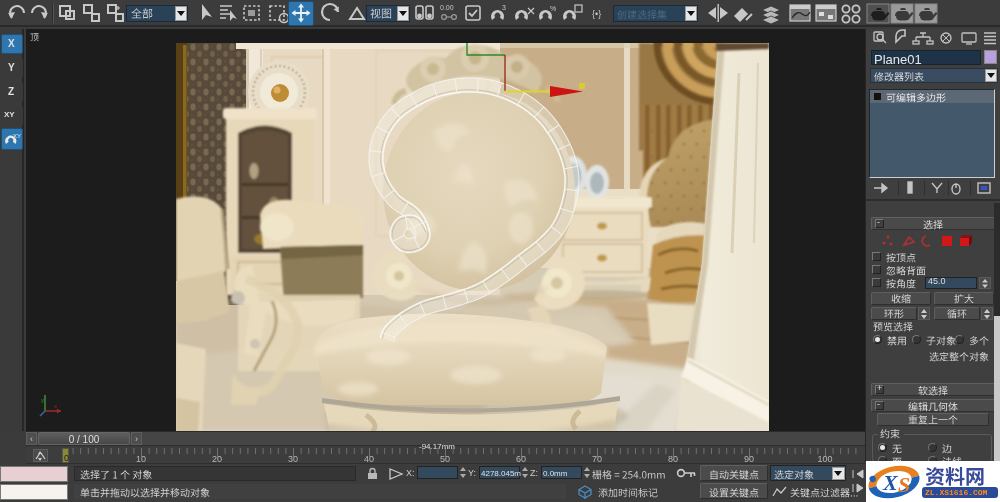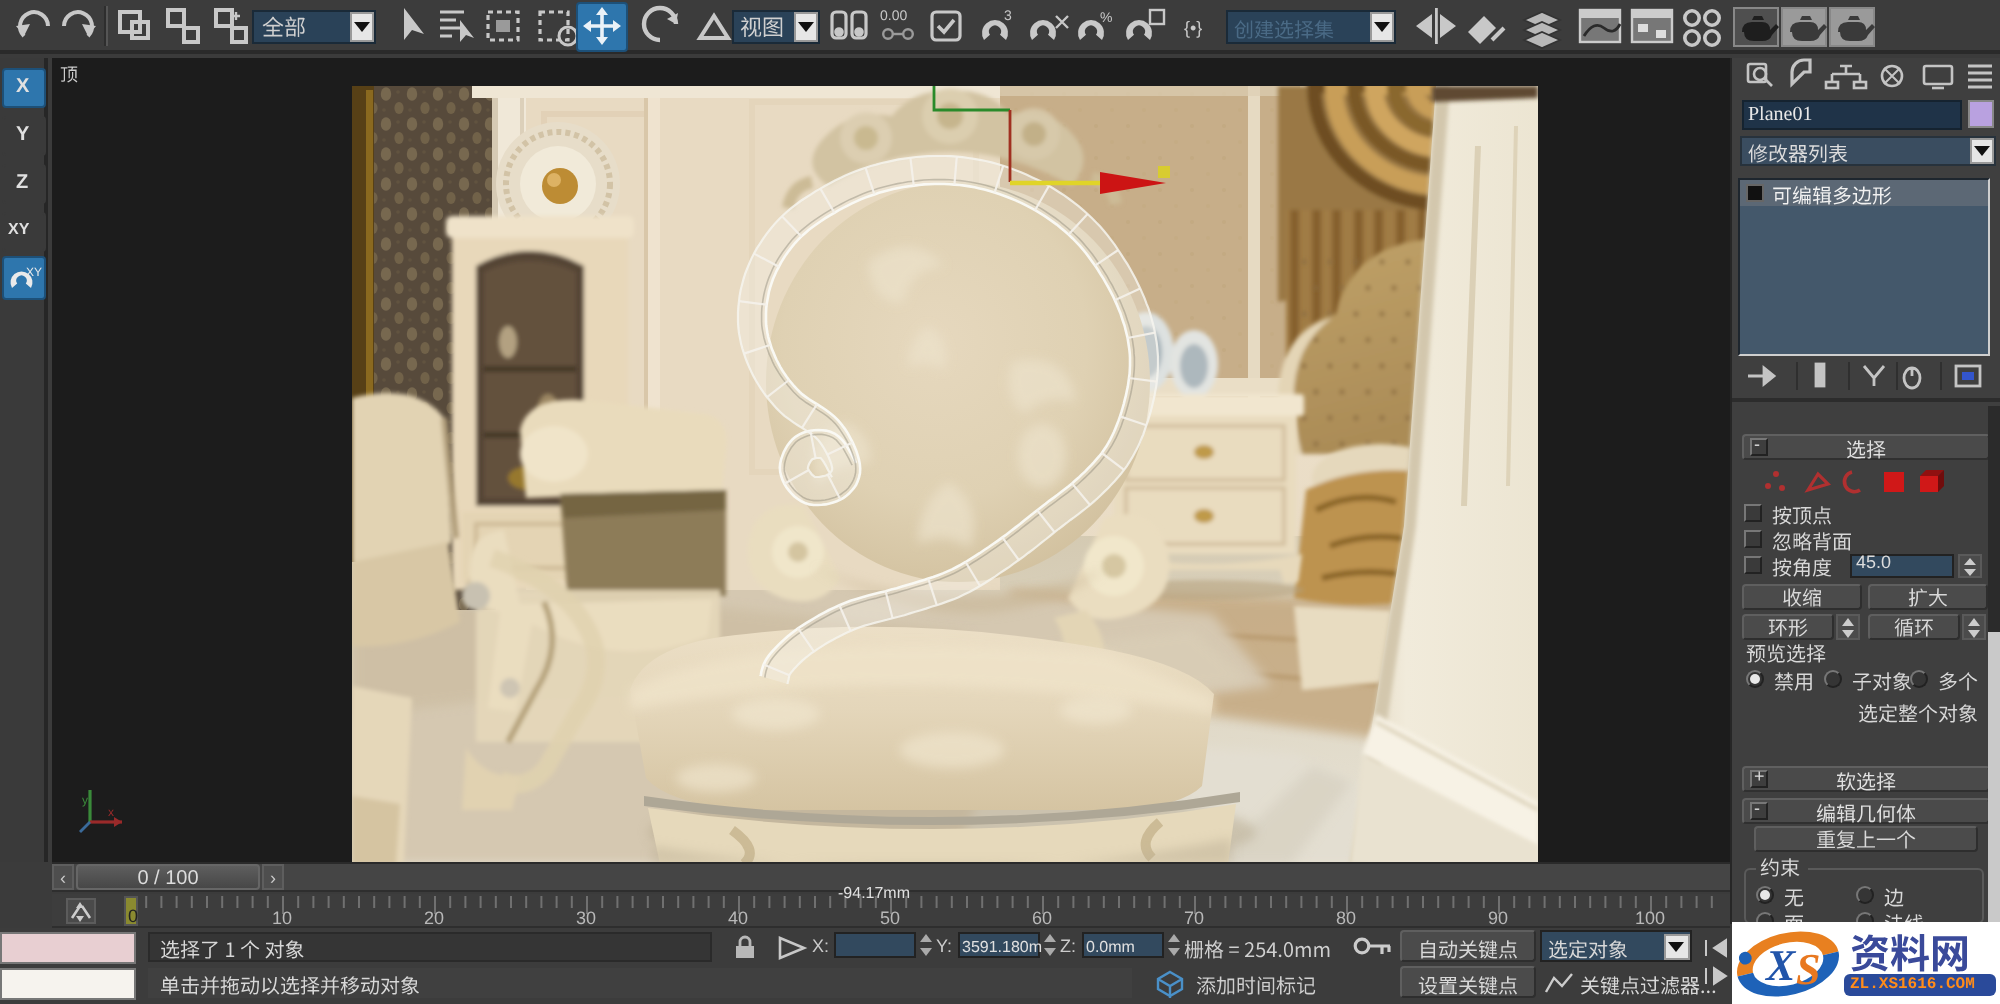--- a/index.html
+++ b/index.html
@@ -478,21 +478,21 @@
         <rect x="45" y="12" width="6" height="3"></rect>
         <rect x="59" y="12" width="6" height="3"></rect>
         <circle cx="78" cy="9" r="5"></circle>
         <path d="M74 5 l8 8 M74 13 l8 -8" stroke-width="1"></path>
         <rect x="94" y="4" width="14" height="9" rx="1"></rect>
         <path d="M98 15 h6"></path>
         <path d="M116 4 h12 M116 7.5 h12 M116 11 h12 M116 14.5 h12" stroke-width="1.5"></path>
       </g>
     </svg>
     <div class="abs" style="left:871px;top:50px;width:110px;height:15px;background:#1f3348;border:1px solid #152330"></div>
-    <div class="abs" style="left:874px;top:52px;width:70px;height:11px;font-family:Liberation Serif, serif;font-size:10px;color:#e8e8e8">Plane01</div>
+    <div class="abs" style="left:874px;top:52px;width:70px;height:11px;font-family:Liberation Sans, sans-serif;font-size:13px;color:#e8e8e8">Plane01</div>
     <div class="abs" style="left:984px;top:50px;width:13px;height:14px;background:#b9a1e0;border:1px solid #888"></div>
     <div class="abs" style="left:870px;top:68px;width:128px;height:15px;background:#3a4d60;border:1px solid #27323c"></div>
     <svg style="position:absolute;left:874px;top:69.5px;overflow:visible" width="52" height="15" viewBox="0 -10.5 52 15">
       <path d="M7.0 -3.9C6.4 -3.3 5.4 -2.9 4.5 -2.6C4.7 -2.5 4.9 -2.3 5.0 -2.1C5.9 -2.5 6.9 -3.0 7.5 -3.6ZM7.9 -2.9C7.3 -2.2 5.9 -1.6 4.7 -1.3C4.8 -1.2 5.0 -1.0 5.1 -0.8C6.4 -1.2 7.7 -1.8 8.5 -2.6ZM8.9 -1.8C8.0 -0.8 6.1 -0.1 4.1 0.2C4.3 0.3 4.4 0.6 4.5 0.8C6.6 0.4 8.5 -0.3 9.5 -1.5ZM3.1 -5.6V-0.8H3.7V-5.6ZM5.5 -6.7H8.3C8.0 -6.1 7.5 -5.7 6.9 -5.3C6.3 -5.7 5.8 -6.2 5.5 -6.7ZM5.7 -8.4C5.2 -7.3 4.5 -6.3 3.7 -5.6C3.9 -5.5 4.2 -5.3 4.3 -5.2C4.6 -5.5 4.9 -5.8 5.2 -6.2C5.5 -5.7 5.8 -5.3 6.3 -4.9C5.5 -4.5 4.6 -4.2 3.7 -4.1C3.8 -3.9 4.0 -3.7 4.1 -3.5C5.1 -3.7 6.0 -4.0 6.9 -4.5C7.6 -4.1 8.4 -3.8 9.3 -3.6C9.4 -3.7 9.6 -4.0 9.7 -4.2C8.9 -4.3 8.1 -4.6 7.5 -4.9C8.3 -5.5 8.9 -6.2 9.3 -7.1L8.8 -7.3L8.7 -7.3H5.9C6.1 -7.6 6.2 -7.9 6.3 -8.2ZM2.4 -8.3C1.9 -6.8 1.1 -5.3 0.2 -4.3C0.3 -4.1 0.5 -3.7 0.6 -3.5C0.9 -3.9 1.2 -4.3 1.5 -4.8V0.8H2.2V-6.1C2.6 -6.8 2.8 -7.5 3.0 -8.2Z M16.0 -5.9H18.1C17.9 -4.5 17.6 -3.4 17.1 -2.5C16.6 -3.5 16.2 -4.5 16.0 -5.7ZM10.8 -7.7V-7.0H13.6V-4.8H10.9V-1.0C10.9 -0.7 10.7 -0.5 10.6 -0.5C10.7 -0.3 10.8 0.1 10.9 0.3C11.1 0.1 11.5 -0.1 14.4 -1.2C14.4 -1.3 14.3 -1.7 14.3 -1.9L11.7 -0.9V-4.1H14.3L14.2 -4.0C14.4 -3.9 14.7 -3.6 14.8 -3.5C15.1 -3.9 15.3 -4.2 15.5 -4.7C15.8 -3.6 16.2 -2.6 16.6 -1.8C16.0 -1.0 15.2 -0.3 14.2 0.2C14.3 0.3 14.5 0.7 14.6 0.8C15.6 0.3 16.4 -0.3 17.1 -1.1C17.6 -0.3 18.3 0.3 19.1 0.8C19.3 0.6 19.5 0.3 19.7 0.1C18.8 -0.3 18.1 -0.9 17.5 -1.8C18.2 -2.9 18.6 -4.2 18.9 -5.9H19.5V-6.5H16.3C16.4 -7.1 16.6 -7.7 16.7 -8.3L16.0 -8.4C15.7 -6.8 15.1 -5.2 14.3 -4.1V-7.7Z M22.0 -7.3H23.7V-5.9H22.0ZM26.2 -7.3H28.0V-5.9H26.2ZM26.1 -4.8C26.6 -4.7 27.1 -4.4 27.4 -4.2H24.5C24.8 -4.5 24.9 -4.9 25.1 -5.2L24.4 -5.3V-8.0H21.3V-5.2H24.3C24.1 -4.9 23.9 -4.5 23.6 -4.2H20.5V-3.5H23.0C22.3 -2.9 21.4 -2.4 20.3 -2.0C20.4 -1.8 20.6 -1.6 20.7 -1.4L21.3 -1.7V0.8H22.0V0.5H23.6V0.7H24.4V-2.3H22.5C23.1 -2.7 23.6 -3.1 24.0 -3.5H25.8C26.2 -3.1 26.8 -2.6 27.4 -2.3H25.6V0.8H26.2V0.5H28.0V0.7H28.8V-1.6L29.2 -1.5C29.3 -1.7 29.6 -1.9 29.7 -2.1C28.6 -2.3 27.5 -2.9 26.8 -3.5H29.5V-4.2H27.7L28.0 -4.5C27.7 -4.8 27.0 -5.1 26.5 -5.2ZM25.5 -8.0V-5.2H28.8V-8.0ZM22.0 -0.1V-1.6H23.6V-0.1ZM26.2 -0.1V-1.6H28.0V-0.1Z M36.4 -7.2V-1.6H37.2V-7.2ZM38.5 -8.3V-0.2C38.5 -0.0 38.4 0.0 38.3 0.0C38.1 0.1 37.6 0.1 37.0 0.0C37.1 0.2 37.2 0.6 37.3 0.8C38.0 0.8 38.5 0.7 38.8 0.6C39.1 0.5 39.2 0.3 39.2 -0.2V-8.3ZM31.8 -3.0C32.3 -2.7 32.9 -2.2 33.3 -1.8C32.6 -0.8 31.8 -0.2 30.8 0.2C30.9 0.4 31.1 0.7 31.2 0.8C33.4 -0.1 34.9 -2.0 35.4 -5.5L35.0 -5.7L34.8 -5.6H32.6C32.7 -6.1 32.9 -6.6 33.0 -7.1H35.7V-7.9H30.6V-7.1H32.2C31.9 -5.6 31.3 -4.2 30.5 -3.3C30.7 -3.1 31.0 -2.9 31.1 -2.8C31.6 -3.4 32.0 -4.1 32.3 -4.9H34.6C34.4 -4.0 34.1 -3.2 33.7 -2.5C33.3 -2.8 32.7 -3.3 32.2 -3.6Z M42.5 0.8C42.8 0.6 43.1 0.5 45.9 -0.4C45.9 -0.5 45.8 -0.8 45.8 -1.0L43.4 -0.3V-2.5C44.0 -2.9 44.5 -3.4 44.9 -3.9C45.7 -1.8 47.1 -0.2 49.2 0.5C49.3 0.3 49.5 -0.0 49.7 -0.2C48.7 -0.5 47.8 -1.0 47.1 -1.6C47.8 -2.0 48.5 -2.5 49.1 -3.0L48.5 -3.5C48.0 -3.0 47.3 -2.5 46.7 -2.1C46.3 -2.6 45.9 -3.2 45.7 -3.9H49.3V-4.5H45.4V-5.4H48.6V-6.0H45.4V-6.9H49.0V-7.5H45.4V-8.4H44.6V-7.5H41.0V-6.9H44.6V-6.0H41.6V-5.4H44.6V-4.5H40.6V-3.9H44.0C43.0 -3.0 41.6 -2.2 40.4 -1.8C40.5 -1.7 40.7 -1.4 40.9 -1.2C41.4 -1.4 42.0 -1.7 42.6 -2.0V-0.6C42.6 -0.1 42.4 0.0 42.2 0.1C42.3 0.3 42.5 0.6 42.5 0.8Z" fill="#dcdcdc"></path>
     </svg>
     <div class="ddbtn" style="left:985px;top:69px;width:12px;height:13px"></div>
     <svg class="abs" style="left:987px;top:73px" width="9" height="6">
       <path d="M0 0 h8 l-4 5 z" fill="#111"></path>
     </svg>
     <div class="abs" style="left:869px;top:89px;width:126px;height:89px;background:#44586b;border:1px solid #1e262e;border-bottom:1px solid #cfcfcf;border-right:1px solid #cfcfcf"></div>
@@ -785,21 +785,21 @@
       <path d="M24 3 l12 5 l-12 5 z" fill="none" stroke="#c8c8c8" stroke-width="1.3"></path>
     </svg>
     <div class="abs" style="left:406px;top:468px;font-size:9px;color:#ccc">X:</div>
     <div class="abs" style="left:417px;top:466px;width:41px;height:13px;background:#32495e;border:1px solid #222"></div>
     <div class="abs" style="left:419px;top:442px;font-size:8px;color:#e0e0e0">-94.17mm</div>
     <svg class="abs" style="left:459px;top:466px" width="8" height="13">
       <path d="M4 1 l3 4 h-6 z M4 12 l3 -4 h-6 z" fill="#aaa"></path>
     </svg>
     <div class="abs" style="left:468px;top:468px;font-size:9px;color:#ccc">Y:</div>
     <div class="abs" style="left:479px;top:466px;width:41px;height:13px;background:#32495e;border:1px solid #222"></div>
-    <div class="abs" style="left:481px;top:469px;font-size:8px;color:#e0e0e0">3591.180m</div>
+    <div class="abs" style="left:481px;top:469px;font-size:8px;color:#e0e0e0">4278.045m</div>
     <svg class="abs" style="left:521px;top:466px" width="8" height="13">
       <path d="M4 1 l3 4 h-6 z M4 12 l3 -4 h-6 z" fill="#aaa"></path>
     </svg>
     <div class="abs" style="left:530px;top:468px;font-size:9px;color:#ccc">Z:</div>
     <div class="abs" style="left:541px;top:466px;width:41px;height:13px;background:#32495e;border:1px solid #222"></div>
     <div class="abs" style="left:543px;top:469px;font-size:8px;color:#e0e0e0">0.0mm</div>
     <svg class="abs" style="left:583px;top:466px" width="8" height="13">
       <path d="M4 1 l3 4 h-6 z M4 12 l3 -4 h-6 z" fill="#aaa"></path>
     </svg>
     <svg style="position:absolute;left:592px;top:467.5px;overflow:visible" width="76" height="15" viewBox="0 -10.5 76 15">

